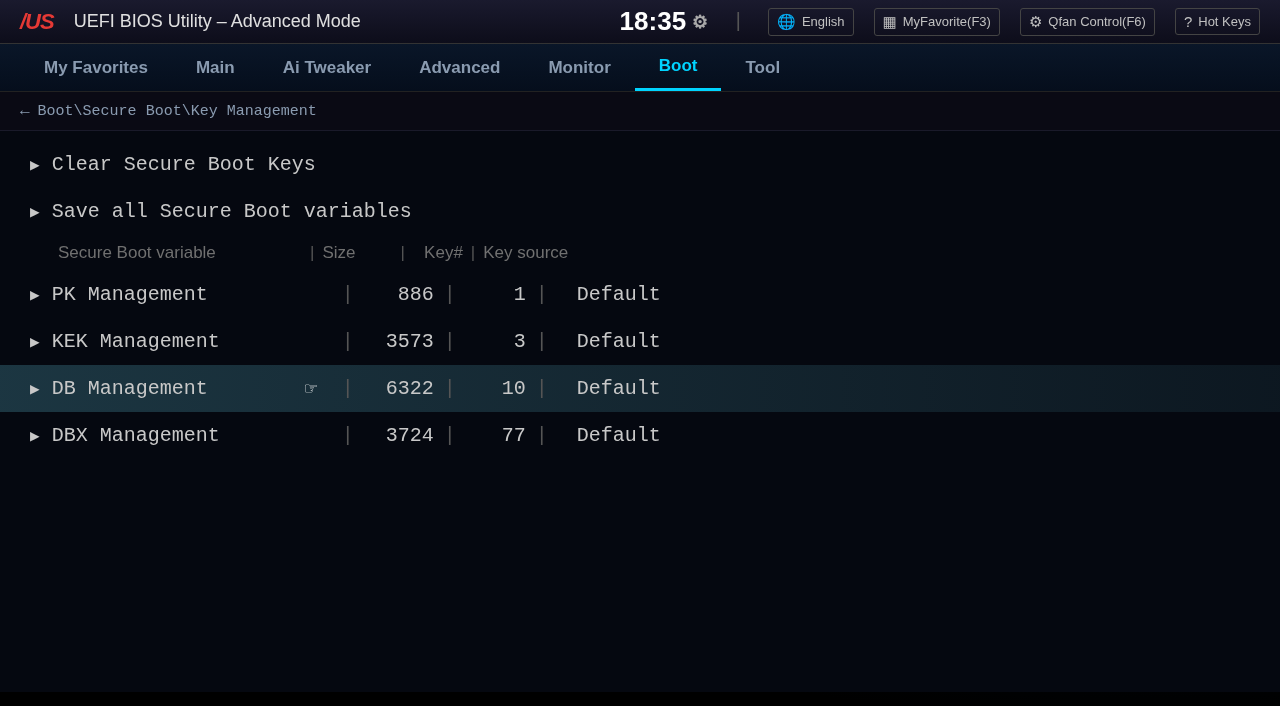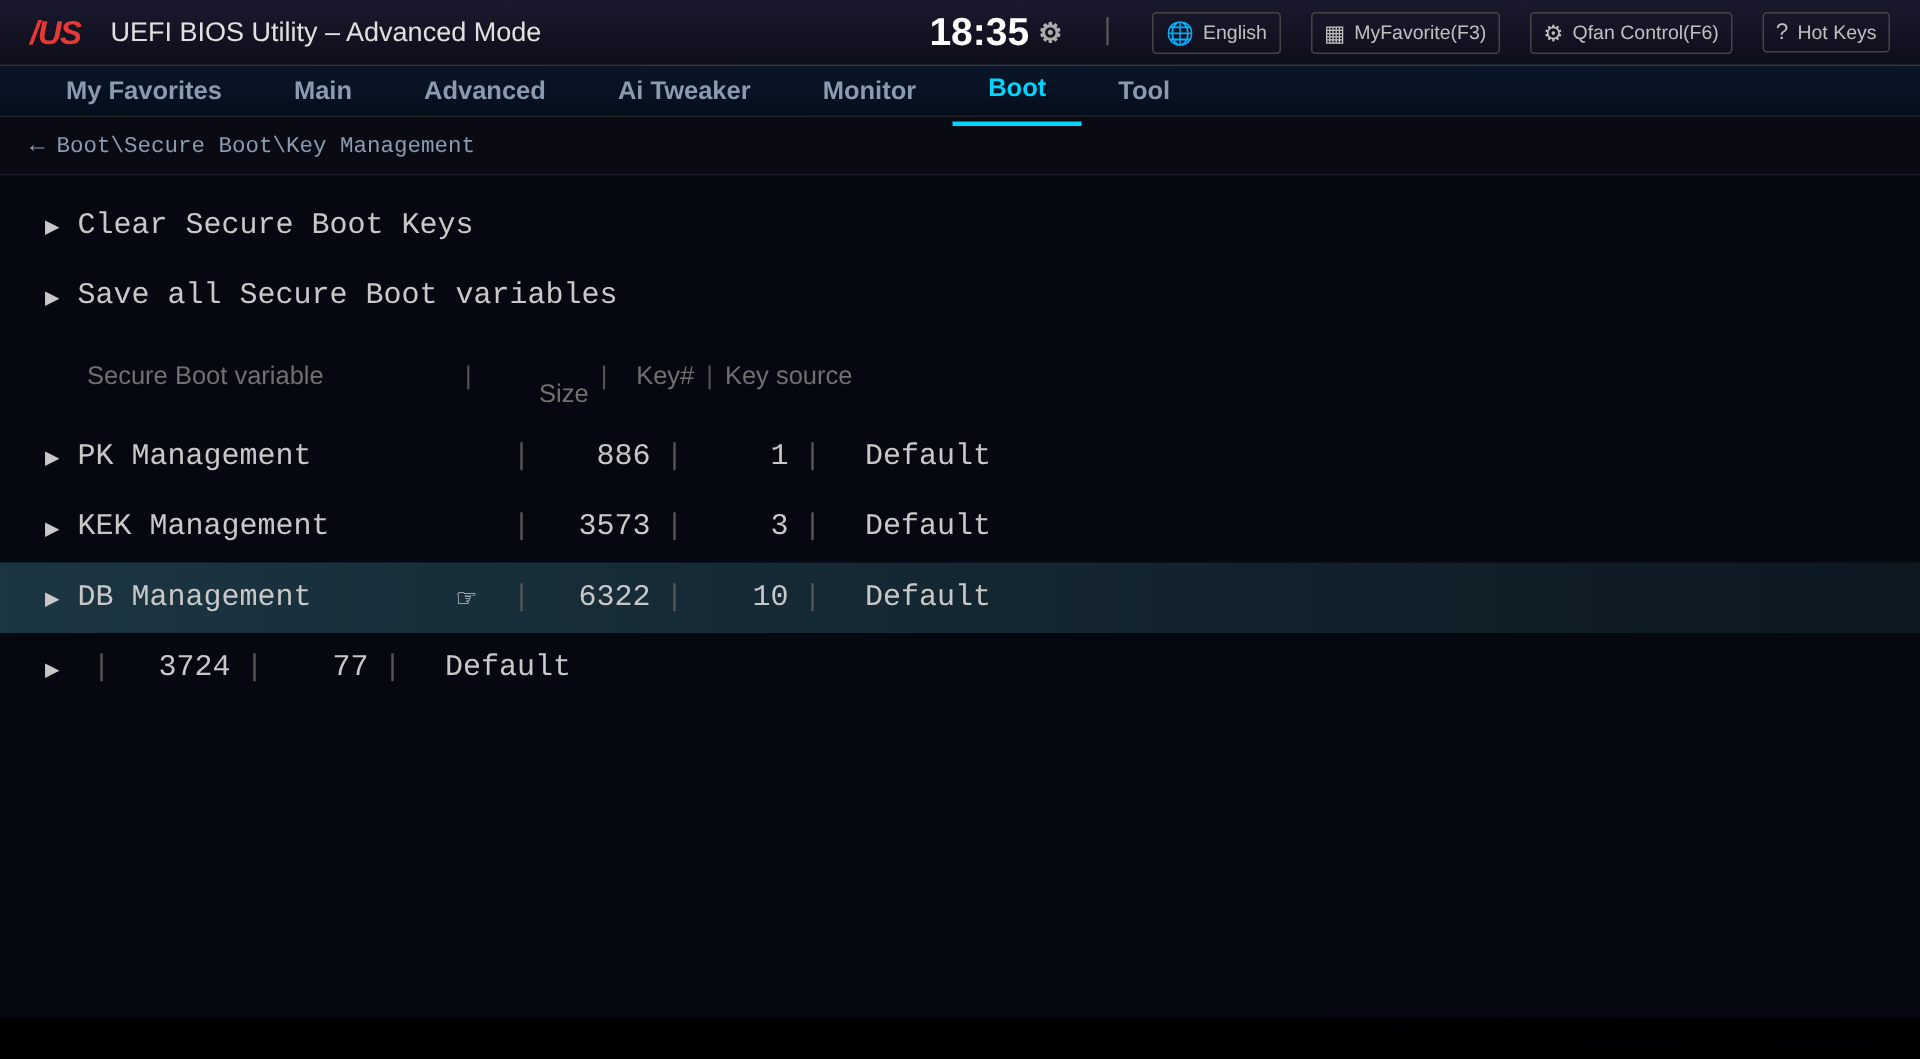--- a/index.html
+++ b/index.html
@@ -95,21 +95,21 @@
     .header-btn .btn-icon {
       font-size: 15px;
     }
 
     
     .nav-tabs {
       background: linear-gradient(180deg, #0a1628 0%, #050e1c 100%);
       display: flex;
       align-items: center;
       padding: 12px 20px;
-      height: 34px;
+      height: 48px;
       border-bottom: 1px solid #222;
     }
 
     .nav-tab {
       color: #8a9bb0;
       font-size: 17px;
       font-family: Arial, sans-serif;
       font-weight: bold;
       padding: 12px 24px;
       cursor: pointer;
@@ -251,22 +251,22 @@
     </div>
     <div class="header-btn">
       <span class="btn-icon">?</span>
       <span>Hot Keys</span>
     </div>
   </div>
 
   <div class="nav-tabs">
     <div class="nav-tab">My Favorites</div>
     <div class="nav-tab">Main</div>
+    <div class="nav-tab">Ai Tweaker</div>
     <div class="nav-tab">Advanced</div>
-    <div class="nav-tab">Ai Tweaker</div>
     <div class="nav-tab">Monitor</div>
     <div class="nav-tab active">Boot</div>
     <div class="nav-tab">Tool</div>
   </div>
 
   <div class="breadcrumb">
     <span class="back-arrow">←</span>
     <span class="breadcrumb-text">Boot\Secure Boot\Key Management</span>
   </div>
 
@@ -278,21 +278,21 @@
     </div>
 
     <div class="menu-item">
       <span class="menu-arrow">▶</span>
       <span class="menu-label">Save all Secure Boot variables</span>
     </div>
 
     <div class="col-header">
       <span class="col-label">Secure Boot variable</span>
       <span style="color:#555; margin-right:8px;">|</span>
-      <span style="min-width:70px; text-align:right;margin-top:24px;">Size</span>
+      <span style="min-width:70px; ">Size</span>
       <span style="color:#555; margin:0 8px;">|</span>
       <span style="min-width:50px; text-align:right;">Key#</span>
       <span style="color:#555; margin:0 8px;">|</span>
       <span>Key source</span>
     </div>
 
     <div class="menu-item">
       <span class="menu-arrow">▶</span>
       <span class="menu-label">PK Management</span>
       <span class="menu-separator">|</span>
@@ -322,20 +322,21 @@
       <span class="menu-separator">|</span>
       <span class="menu-size">6322</span>
       <span class="menu-separator">|</span>
       <span class="menu-keynum">10</span>
       <span class="menu-separator">|</span>
       <span class="menu-source">Default</span>
     </div>
 
     <div class="menu-item">
       <span class="menu-arrow">▶</span>
+      <span class="menu-label">DBX Management</span>
       <span class="menu-separator">|</span>
       <span class="menu-size">3724</span>
       <span class="menu-separator">|</span>
       <span class="menu-keynum">77</span>
       <span class="menu-separator">|</span>
       <span class="menu-source">Default</span>
     </div>
 
   </div>
 </div>

